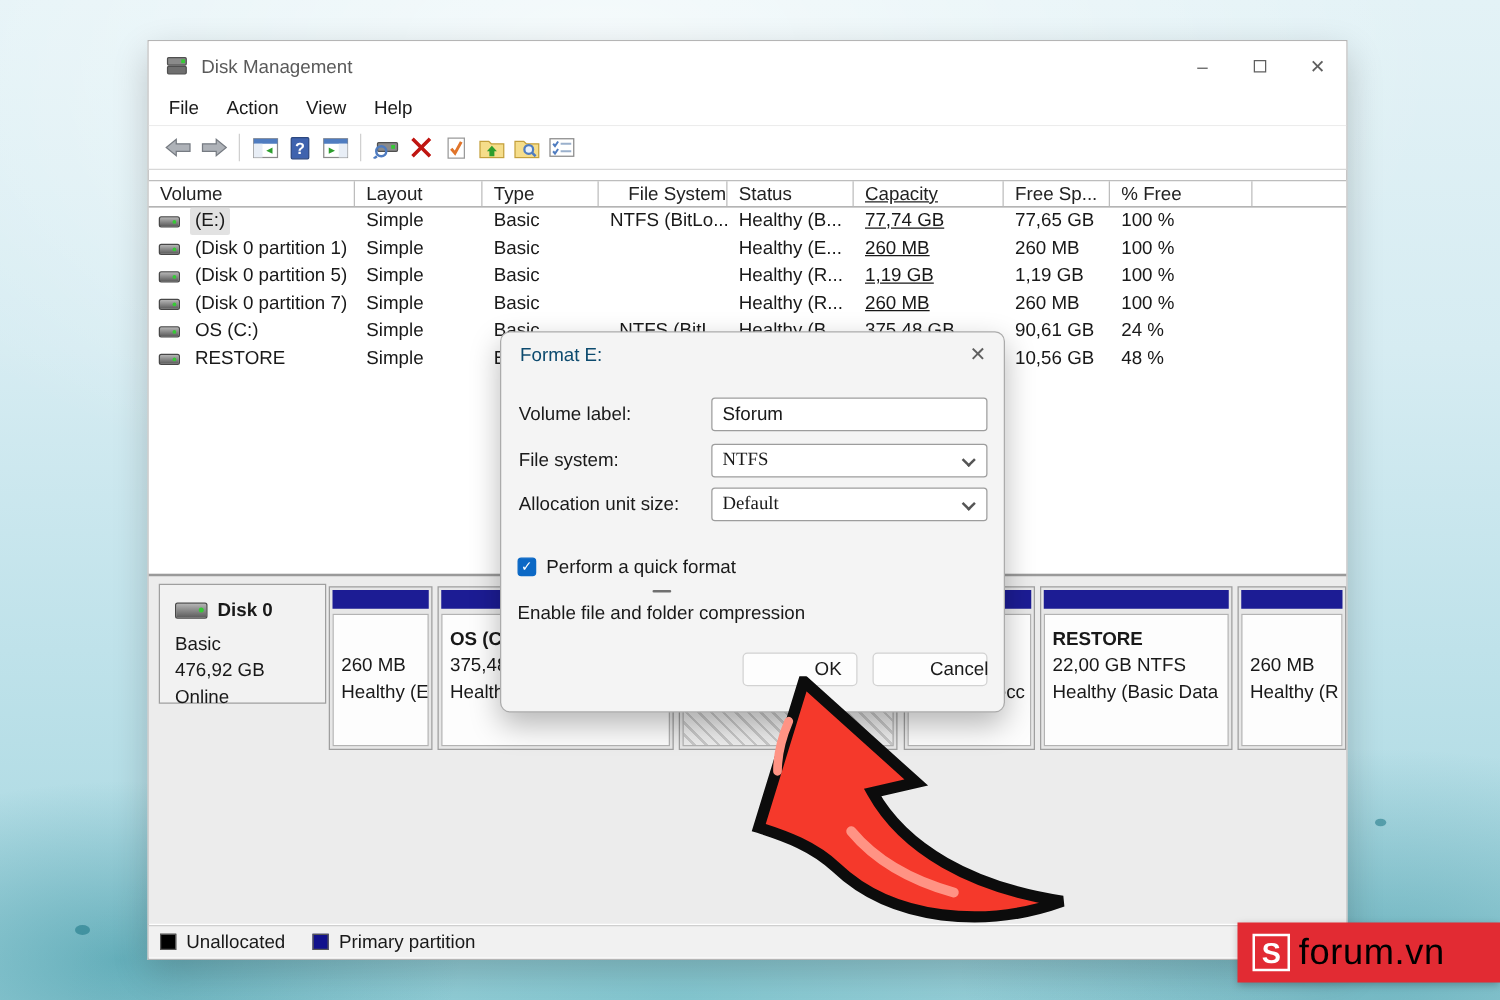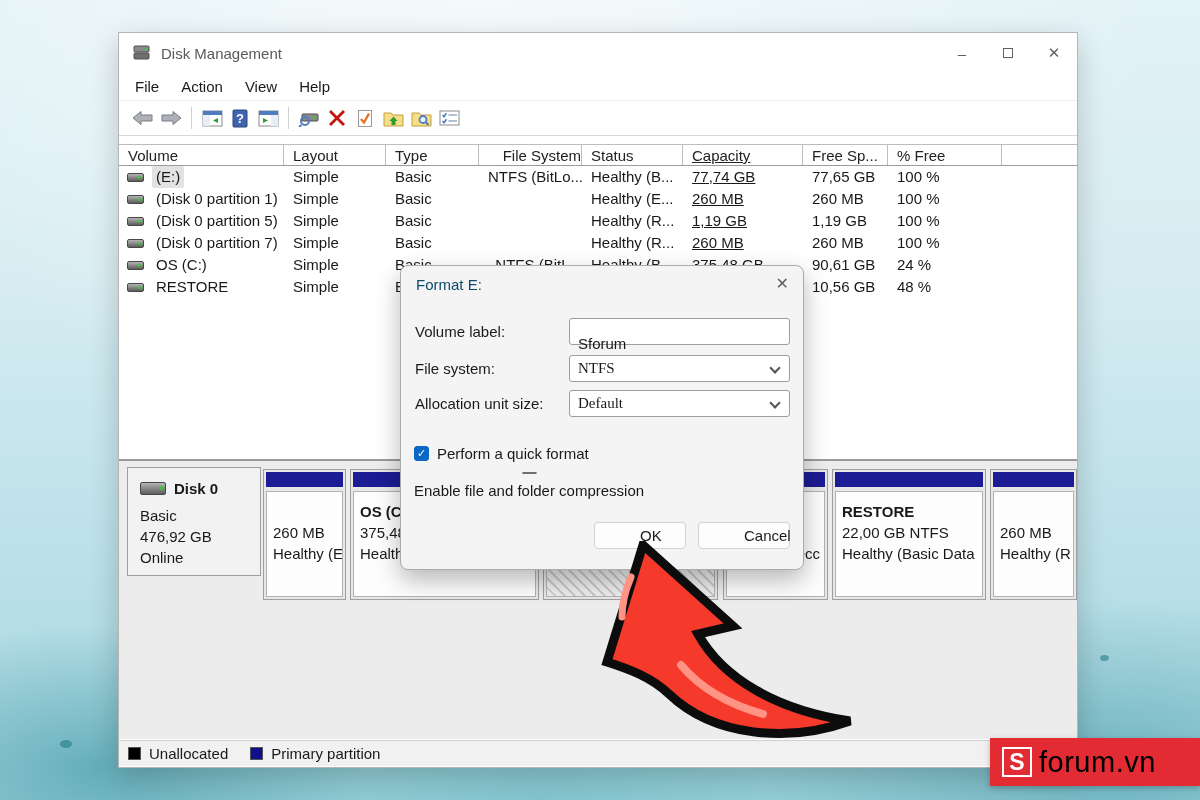--- a/index.html
+++ b/index.html
@@ -44,21 +44,21 @@
   .vol-label{padding:0 4px;border-radius:2px;}
   .vol-label.sel{background:#e2e2e2;}
   .drive-icon{width:17px;height:9px;flex:0 0 17px;background:linear-gradient(#b4b4b4,#5c5c5c);
     border:1px solid #474747;border-radius:2px;position:relative;display:inline-block;}
   .drive-icon::after{content:"";position:absolute;right:2px;top:2px;width:3px;height:3px;background:#35c935;border-radius:50%;}
   .drive-icon.big{width:26px;height:13px;flex:0 0 26px;}
   .drive-icon.big::after{width:4px;height:4px;top:3px;}
 
   
   .lowerpane{position:absolute;left:0;top:426px;right:0;bottom:28px;background:#ececec;border-top:2px solid #9a9a9a;}
-  .diskinfo{position:absolute;left:8px;top:6px;width:134px;height:109px;background:#f2f2f2;border:1px solid #9f9f9f;padding:12px 0 0 12px;font-size:15px;}
+  .diskinfo{position:absolute;left:8px;top:6px;width:134px;height:96px;background:#f2f2f2;border:1px solid #9f9f9f;padding:12px 0 0 12px;font-size:15px;}
   .diskinfo .drow{display:flex;align-items:center;gap:8px;font-weight:bold;}
   .diskinfo .dline{line-height:21px;}
   .part{position:absolute;top:8px;height:131px;border:1px solid #9f9f9f;background:#e7e7e7;}
   .part .bar{position:absolute;top:2px;left:2px;right:2px;height:15px;background:#1c1c94;}
   .part .card{position:absolute;top:21px;left:2px;right:2px;bottom:2px;background:#fdfdfd;border:1px solid #b3b3b3;padding:9px 0 0 6px;overflow:hidden;}
   .pline{height:21px;line-height:21px;font-size:15px;white-space:nowrap;overflow:hidden;}
   .pline.b{font-weight:bold;}
   .card.hatch{background:repeating-linear-gradient(45deg,#ededed 0 5px,#c9c9c9 5px 7px);}
   .card.rightal{text-align:right;padding-right:4px;padding-left:0;}
   .p1{left:144px;width:83px;}
@@ -74,30 +74,30 @@
   .sq.black{background:#000;}
   .sq.navy{background:#10108c;margin-left:14px;}
 
   
   .dialog{position:absolute;left:400px;top:265px;width:404px;height:305px;background:#f4f4f4;
     border:1px solid #ababab;border-radius:8px;box-shadow:0 10px 24px rgba(0,0,0,.28);z-index:50;font-size:15px;}
   .dlg-title{position:absolute;left:15px;top:10px;color:#0c4a6e;}
   .dlg-close{position:absolute;right:14px;top:8px;color:#5f5f5f;font-size:16px;}
   .dlg-label{position:absolute;left:14px;height:27px;line-height:27px;color:#1a1a1a;}
   .dlg-input{position:absolute;left:168px;width:221px;height:27px;background:#fff;border:1px solid #9d9d9d;
-    border-radius:3px;padding:12px 8px;line-height:25px;}
+    border-radius:3px;padding:0 8px;line-height:25px;}
   .dlg-dd{position:absolute;left:168px;width:221px;height:27px;background:#fff;border:1px solid #9d9d9d;
     border-radius:3px;padding:0 8px;line-height:25px;font-family:Liberation Serif, serif;}
   .chev{position:absolute;right:10px;top:8px;width:8px;height:8px;border-right:2px solid #555;border-bottom:2px solid #555;
     transform:rotate(45deg);}
   .cbrow{position:absolute;left:13px;display:flex;align-items:center;gap:8px;height:16px;}
   .cbox{width:15px;height:15px;border:1px solid #707070;border-radius:3px;background:#fff;display:flex;align-items:center;justify-content:center;}
   .cbox.on{background:#0b68c5;border-color:#0b68c5;color:#fff;font-size:11px;}
   .dlg-btn{position:absolute;top:256px;width:92px;height:27px;background:#fdfdfd;border:1px solid #d2d2d2;
-    border-radius:4px;text-align:left;line-height:25px;color:#1a1a1a;padding-left:45px;}
+    border-radius:4px;text-align:center;line-height:25px;color:#1a1a1a;padding-left:45px;}
   .btn-ok{left:193px;}
   .btn-cancel{left:297px;}
 
   
   .arrow-wrap{position:absolute;left:597px;top:541px;width:262px;height:202px;z-index:60;}
   .wm{position:absolute;left:990px;top:738px;width:210px;height:48px;background:#e22b33;z-index:70;
     display:flex;align-items:center;gap:7px;padding-left:12px;box-shadow:0 2px 6px rgba(0,0,0,.25);}
   .wm .sbox{width:30px;height:30px;border:2px solid #fff;color:#fff;font-weight:bold;font-size:23px;
     display:flex;align-items:center;justify-content:center;}
   .wm .wtext{color:#000000;font-size:29px;letter-spacing:.5px;}

